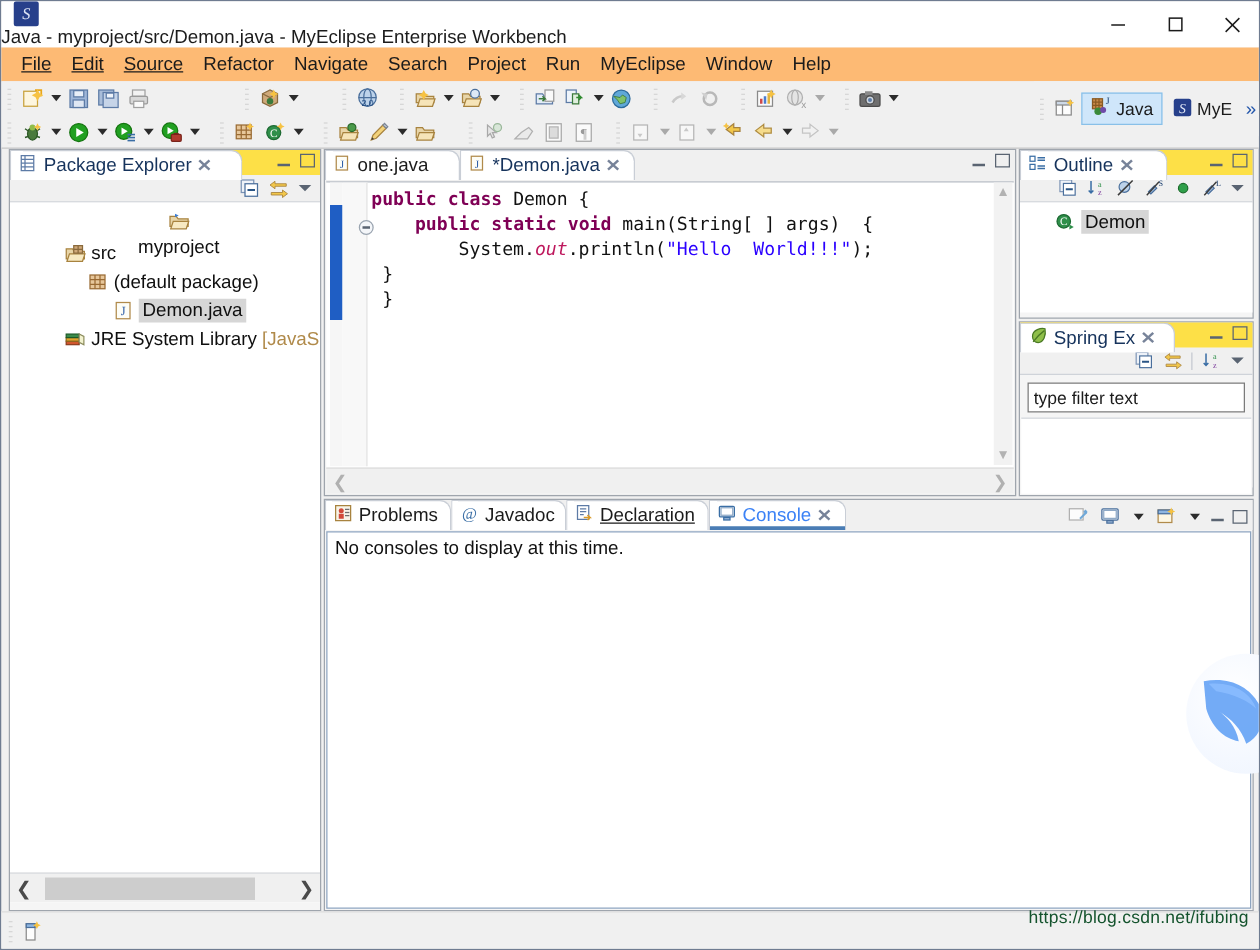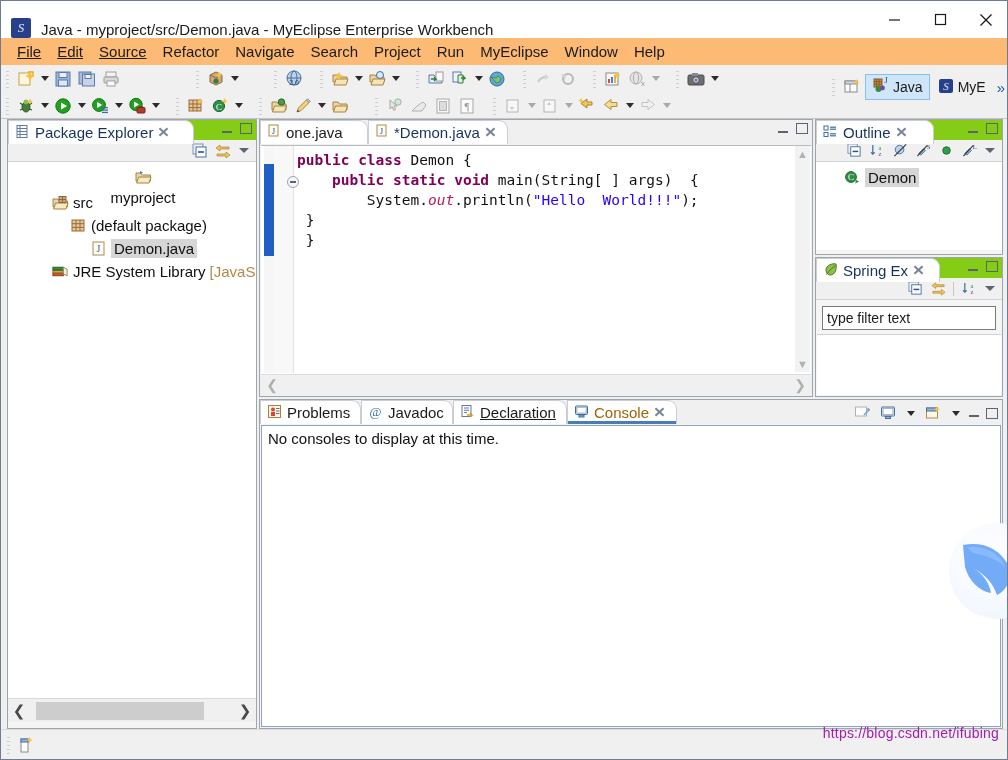--- a/index.html
+++ b/index.html
@@ -15,21 +15,21 @@
     width: 1008px; height: 760px;
     background: #f0f0f0;
     border: 1px solid #6f7c91;
     overflow: hidden;
   }
 
   
   .titlebar {
     position: absolute; left: 0; top: 0; width: 1008px; height: 37px;
     background: #ffffff;
-    display: flex; align-items: flex-end;
+    display: flex; align-items: flex-start; flex-direction: column;
   }
   .title-icon {
     width: 20px; height: 20px; margin-left: 10px; margin-right: 10px;
     background: #27408b;
     border-radius: 2px;
     position: relative; flex: none;
   }
   .title-icon::after {
     content: "S";
     position: absolute; left: 0; top: 0; width: 20px; height: 20px;
@@ -114,21 +114,21 @@
   .persp-more { font-size: 15px; color: #2255aa; padding: 0 4px; }
 
   
   .panel {
     position: absolute;
     background: #f5f5f5;
     border: 1px solid #9fa5ad;
   }
   .panel-tabbar {
     position: relative; height: 20px;
-    background: #84cc16;
+    background: #fde047;
   }
   .view-tab {
     position: absolute; left: 0; top: 0; height: 24px;
     display: flex; align-items: center; gap: 5px;
     padding: 0 8px 0 6px;
     background: #ffffff;
     border-top: 1px solid #c9ced6;
     border-left: 1px solid #c9ced6;
     border-right: 1px solid #c9ced6;
     border-top-right-radius: 9px;
@@ -288,42 +288,42 @@
   #console-panel { left: 258px; top: 398px; width: 744px; height: 330px; }
   .ctabbar { position: relative; height: 24px; background: #f0f0f0; }
   .ctab {
     position: absolute; top: 0; height: 24px;
     display: flex; align-items: center; gap: 5px; padding: 0 8px 0 6px;
     font-size: 15px; color: #1b1b1b; white-space: nowrap;
     background: #ffffff;
     border-top: 1px solid #c9ced6; border-left: 1px solid #c9ced6; border-right: 1px solid #c9ced6;
     border-top-right-radius: 9px;
   }
-  .ctab.active { color: #a16207; }
+  .ctab.active { color: #3b82f6; }
   .ctab.active .ctab-underline {
     position: absolute; left: 0; right: 0; bottom: 0; height: 3px; background: #4a7db5;
   }
   .console-body {
     position: absolute; left: 1px; right: 1px; top: 25px; bottom: 1px;
     background: #ffffff; border: 1px solid #8da4c0;
     padding: 4px 6px;
     font-size: 15px; color: #111111;
   }
 
   
   .statusbar {
     position: absolute; left: 0; bottom: 0; width: 1008px; height: 30px;
     background: #f0f0f0; border-top: 1px solid #dcdcdc;
     display: flex; align-items: center;
   }
   .status-ico { width: 22px; height: 22px; margin-left: 14px; display: flex; align-items: center; justify-content: center; }
 
   .watermark {
     position: absolute; right: 8px; bottom: 18px;
-    font-size: 14px; color: #a21caf; letter-spacing: .2px;
+    font-size: 14px; color: #14532d; letter-spacing: .2px;
     pointer-events: none;
   }
   .bird-logo {
     position: absolute; right: -38px; top: 522px;
     width: 96px; height: 96px; border-radius: 50%;
     background: radial-gradient(circle at 40% 35%, #ffffff 0%, #f4f8ff 60%, #eef4fd 100%);
     overflow: hidden;
   }
 </style>
 </head>

